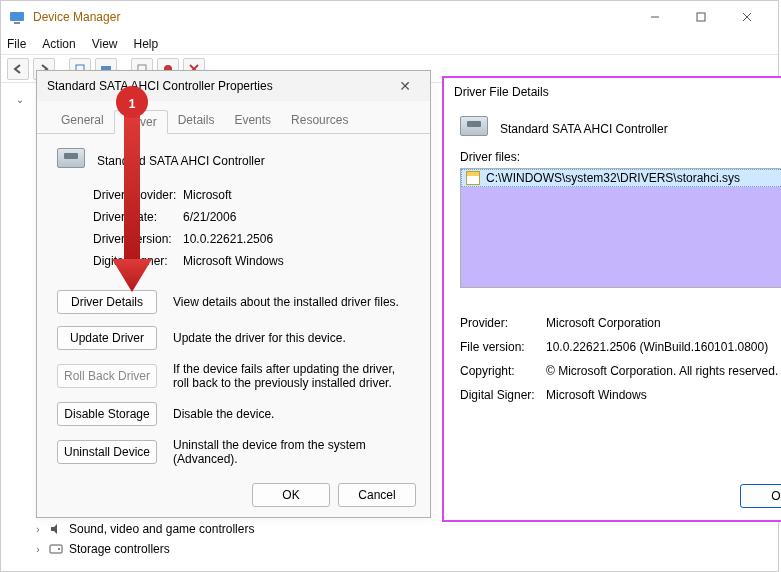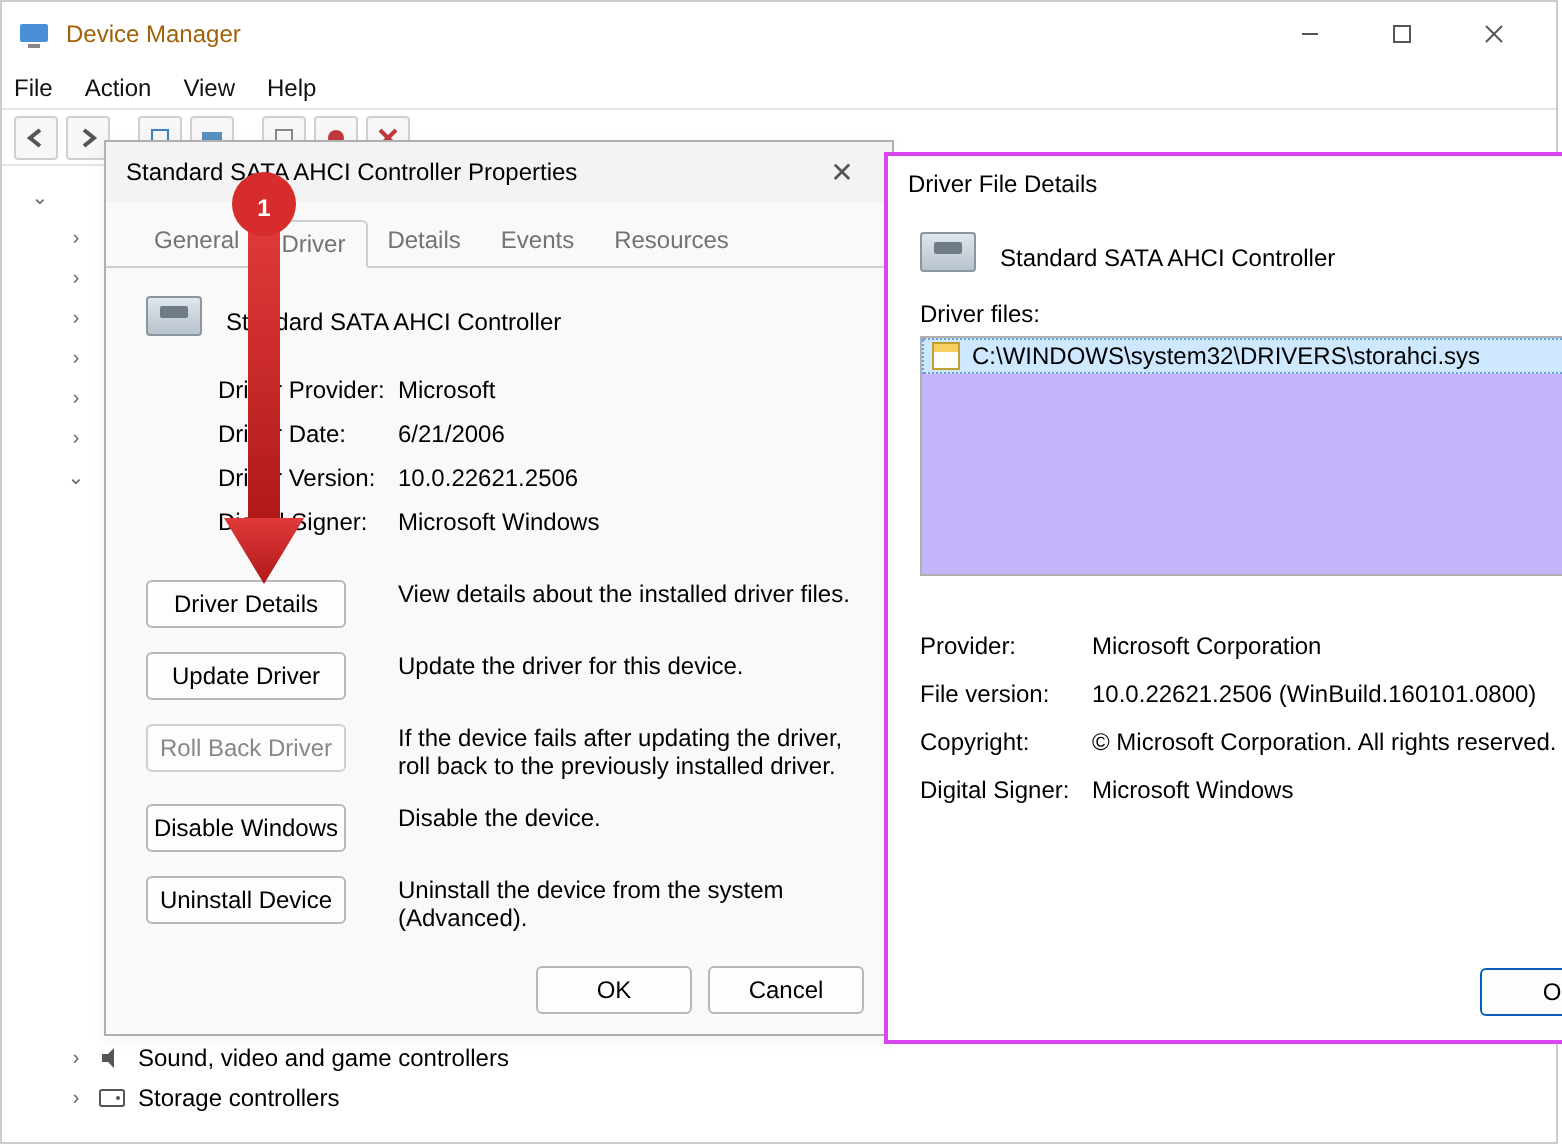--- a/index.html
+++ b/index.html
@@ -17,33 +17,33 @@
 .toolbar{height:28px;display:flex;align-items:center;padding:0 6px;gap:4px;border-bottom:1px solid #e5e5e5}
 .tbtn{width:22px;height:22px;border:1px solid #d0d0d0;border-radius:2px;display:flex;align-items:center;justify-content:center;background:#f7f7f7}
 .tbtn svg{display:block}
 .tree{padding:6px 4px 6px 14px;height:calc(100% - 32px - 22px - 28px);overflow:hidden}
 .treeitem{display:flex;align-items:center;height:20px;gap:6px;font-size:12px;color:#222}
 .treeitem .exp{width:10px;color:#666;font-size:10px;text-align:center}
 .treeitem.child{margin-left:18px}
 .treeitem .dicon{width:14px;height:12px;display:flex;align-items:center;justify-content:center}
 
 
-.propdlg{position:absolute;left:52px;top:70px;width:395px;height:448px;border:1px solid #b0b0b0;background:#f9f9f9;box-shadow:0 2px 8px rgba(0,0,0,.05)}
+.propdlg{position:absolute;left:36px;top:70px;width:395px;height:448px;border:1px solid #b0b0b0;background:#f9f9f9;box-shadow:0 2px 8px rgba(0,0,0,.05)}
 .propdlg .pd-title{height:30px;display:flex;align-items:center;padding:0 10px;font-size:12px;color:#333;background:#f3f3f3}
 .propdlg .pd-close{margin-left:auto;width:30px;text-align:center;color:#555;font-size:14px}
 .tabs{display:flex;padding:8px 14px 0 14px;border-bottom:1px solid #d0d0d0}
 .tab{padding:4px 10px;font-size:12px;color:#737373}
 .tab.active{border:1px solid #d0d0d0;border-bottom:1px solid #f9f9f9;background:#f9f9f9;border-radius:3px 3px 0 0;position:relative;top:1px}
 .body{padding:14px 18px 10px 20px}
 .devrow{display:flex;align-items:flex-end;gap:12px;margin-bottom:16px}
 .infotbl{margin-left:36px}
 .infotbl div{display:flex;height:22px;align-items:center}
 .infotbl .lab{width:90px}
 .btncol{margin-top:18px}
-.btnrow{display:flex;align-items:flex-start;gap:26px;margin-bottom:12px}
+.btnrow{display:flex;align-items:center;gap:16px;margin-bottom:12px}
 .wbtn{width:100px;height:24px;border:1px solid #b8b8b8;border-radius:3px;background:#fdfdfd;font-size:12px;text-align:center;line-height:22px}
 .wbtn.disabled{color:#888;border-color:#d0d0d0}
 .btnrow .desc{flex:1;font-size:12px;line-height:14px}
 .dlgfooter{position:absolute;bottom:10px;right:14px;display:flex;gap:8px}
 .dlgfooter .wbtn{width:78px}
 
 
 .dfd{position:absolute;left:442px;top:76px;width:396px;height:446px;border:2px solid #d946ef;background:#fff}
 .dfd-title{height:28px;display:flex;align-items:center;padding:0 10px;font-size:12px}
 .dfd-title .cl{margin-left:auto;font-size:16px;color:#333}
@@ -235,21 +235,21 @@
       </div>
       <div class="btnrow">
         <div class="wbtn">Update Driver</div>
         <div class="desc">Update the driver for this device.</div>
       </div>
       <div class="btnrow">
         <div class="wbtn disabled">Roll Back Driver</div>
         <div class="desc">If the device fails after updating the driver, roll back to the previously installed driver.</div>
       </div>
       <div class="btnrow">
-        <div class="wbtn">Disable Windows</div>
+        <div class="wbtn">Disable Storage</div>
         <div class="desc">Disable the device.</div>
       </div>
       <div class="btnrow">
         <div class="wbtn">Uninstall Device</div>
         <div class="desc">Uninstall the device from the system (Advanced).</div>
       </div>
     </div>
   </div>
   <div class="dlgfooter">
     <div class="wbtn">OK</div>

